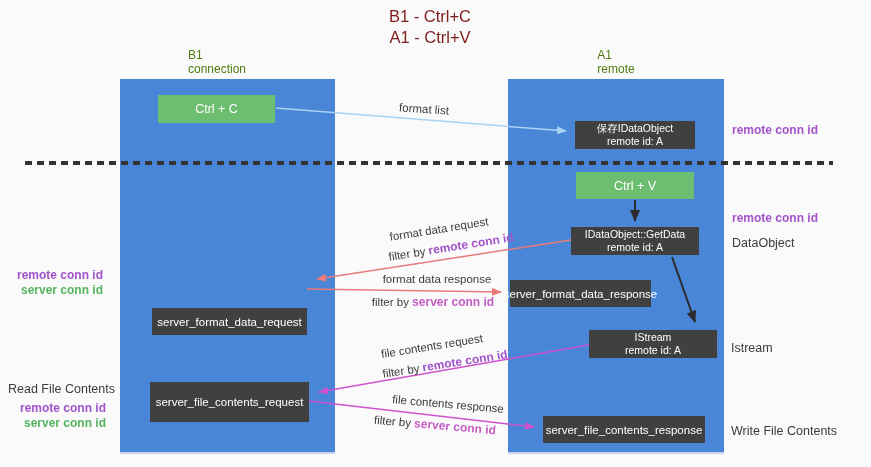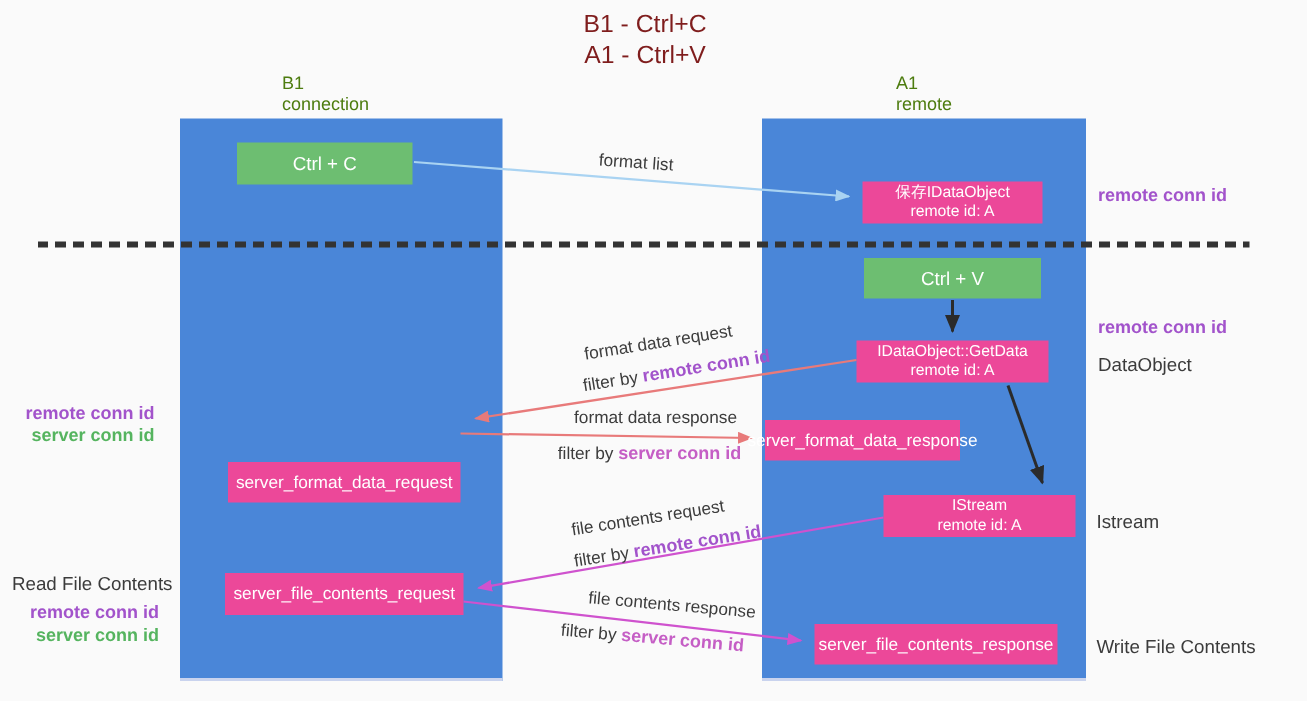--- a/index.html
+++ b/index.html
@@ -38,21 +38,21 @@
 
   svg.arrows { position: absolute; left: 0; top: 0; z-index: 4; pointer-events: none; }
 
   .node {
     position: absolute; z-index: 5;
     display: flex; flex-direction: column;
     align-items: center; justify-content: center;
     color: #ffffff; text-align: center; white-space: nowrap;
   }
   .node.green  { background: #6dbe71; font-size: 12.5px; text-align: center; }
-  .node.orange { background: #ec4899; }
+  .node.orange { background: #404040; }
   .node.two-line { font-size: 10.5px; line-height: 13px; }
   .node.one-line { font-size: 11.5px; }
 
   .elabel {
     position: absolute; z-index: 6; white-space: nowrap;
     font-size: 11.5px; color: #3c3c3c;
   }
   .side-label { position: absolute; z-index: 6; white-space: nowrap; font-size: 12.5px; color: #3b3b3b; }
   .side-label.stack { line-height: 15px; }
   .r-align { text-align: right; }
@@ -124,30 +124,30 @@
 
   <div class="node orange two-line" style="left:571px; top:227px; width:128px; height:28px;">
     <div>IDataObject::GetData</div>
     <div>remote id: A</div>
   </div>
 
   <div class="node orange one-line" style="left:152px; top:268px; width:155px; height:27px;margin-top:40px;">
     <div>server_format_data_request</div>
   </div>
 
-  <div class="node orange one-line" style="left:510px; top:280px; width:130px; height:27px;text-align:right;">
+  <div class="node orange one-line" style="left:510px; top:280px; width:141px; height:27px;text-align:right;">
     <div>server_format_data_response</div>
   </div>
 
   <div class="node orange two-line" style="left:589px; top:330px; width:128px; height:28px;">
     <div>IStream</div>
     <div>remote id: A</div>
   </div>
 
-  <div class="node orange one-line" style="left:150px; top:382px; width:159px; height:28px;">
+  <div class="node orange one-line" style="left:150px; top:382px; width:159px; height:40px;">
     <div>server_file_contents_request</div>
   </div>
 
   <div class="node orange one-line" style="left:543px; top:416px; width:162px; height:27px;">
     <div>server_file_contents_response</div>
   </div>
 
   <div class="elabel" style="left:424px; top:109px; transform:translate(-50%,-50%) rotate(4deg);">format list</div>
 
   <div class="elabel" style="left:439px; top:229px; transform:translate(-50%,-50%) rotate(-9deg);">format data request</div>

